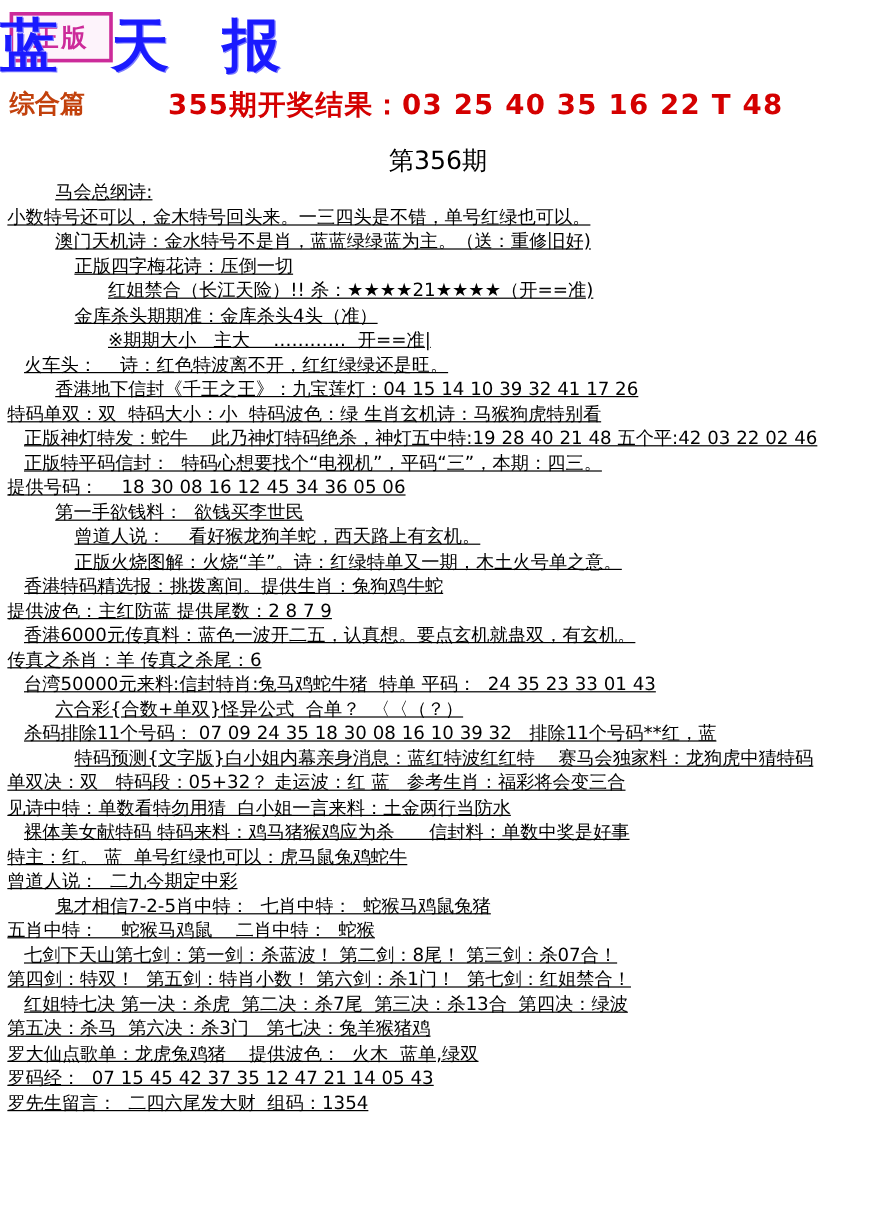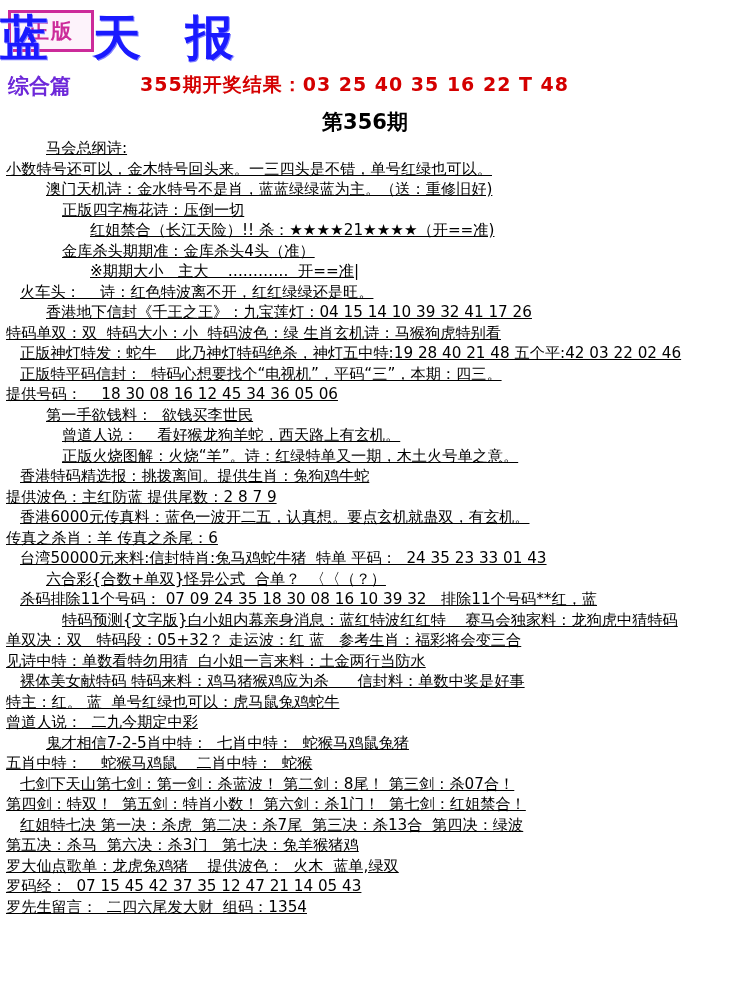--- a/index.html
+++ b/index.html
@@ -60,41 +60,41 @@
   .subrow {
     position: relative;
     height: 34px;
   }
   .section-tag {
     position: absolute;
     left: 8px;
     top: 2px;
     font-size: 21px;
     font-weight: bold;
-    color: #6d28d9;
+    color: #c2410c;
     font-family: "DejaVu Sans", sans-serif;
   }
   .result-line {
     position: absolute;
     left: 140px;
     top: 2px;
-    font-size: 19px;
+    font-size: 23px;
     font-weight: bold;
     color: #d40000;
     font-family: "DejaVu Sans", sans-serif;
     letter-spacing: 1px;
   }
 
   .issue {
     text-align: center;
     font-size: 21px;
-    font-weight: bold;
+    font-weight: normal;
     color: #000;
     font-family: "DejaVu Sans", sans-serif;
-    margin-top: 4px;
+    margin-top: 16px;
     margin-bottom: 2px;
   }
 
   
   .content {
     padding: 0 6px;
     font-size: 15.2px;
     line-height: 20.5px;
     color: #000000;
     font-family: "DejaVu Sans", sans-serif;

